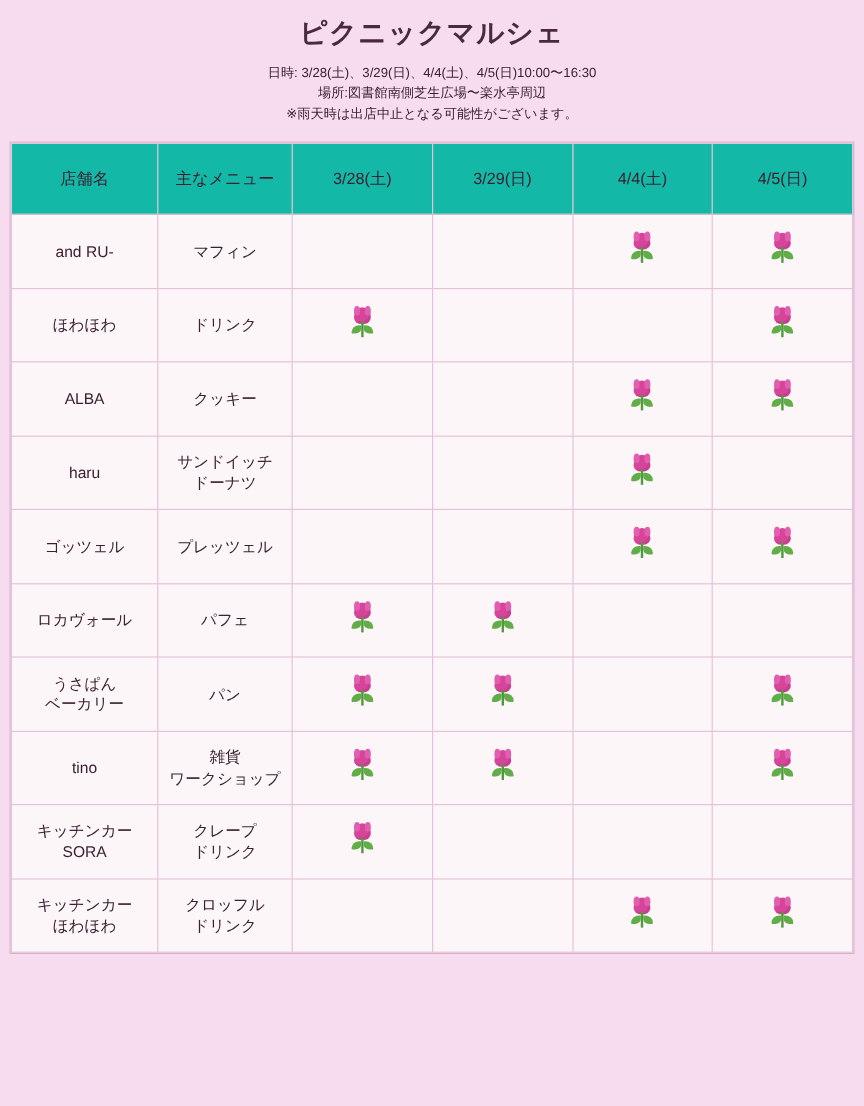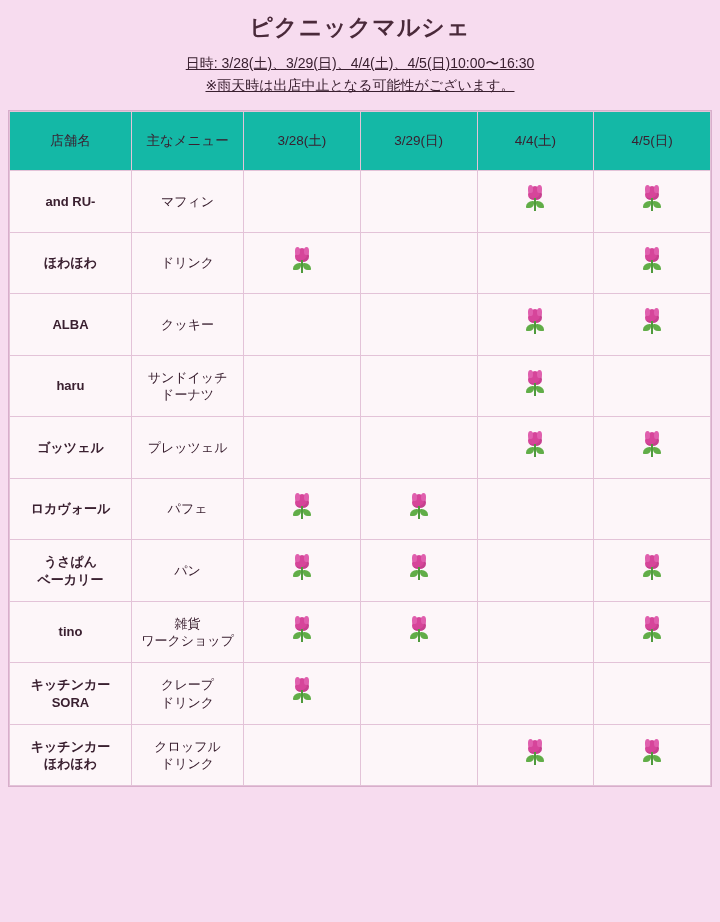--- a/index.html
+++ b/index.html
@@ -24,25 +24,24 @@
   .title {
     text-align: center;
     font-size: 23px;
     font-weight: bold;
     color: #4a2a3a;
     letter-spacing: 1px;
     padding-top: 12px;
   }
   .subtitle {
     text-align: center;
-    font-size: 14px;
+    font-size: 11px;
     color: #3a2030;
     line-height: 1.55;
     margin-top: 10px;
-    text-decoration: underline;
   }
   .subtitle div {
     white-space: nowrap;
   }
   .table-wrap {
     margin: 14px 8px 0 8px;
     border: 1px solid #d8aecb;
     background: #fdf6f9;
     box-sizing: border-box;
   }
@@ -69,21 +68,20 @@
     font-weight: normal;
     font-size: 13.5px;
     background: #14b8a6;
   }
   table.schedule tbody td {
     height: 60.5px;
     line-height: 1.35;
   }
   td.shop-name {
     font-size: 13.5px;
-    font-weight: bold;
   }
   td.menu-name {
     font-size: 13px;
   }
   .lines span {
     display: block;
   }
   .tulip {
     display: inline-block;
     width: 22px;
@@ -139,20 +137,21 @@
 </style>
 </head>
 <body>
 
 <div class="page">
 
   <div class="title">ピクニックマルシェ</div>
 
   <div class="subtitle">
     <div>日時: 3/28(土)、3/29(日)、4/4(土)、4/5(日)10:00〜16:30</div>
+    <div>場所:図書館南側芝生広場〜楽水亭周辺</div>
     <div>※雨天時は出店中止となる可能性がございます。</div>
   </div>
 
   <div class="table-wrap">
     <table class="schedule">
       <colgroup>
         <col class="shop">
         <col class="menu">
         <col class="day">
         <col class="day">

